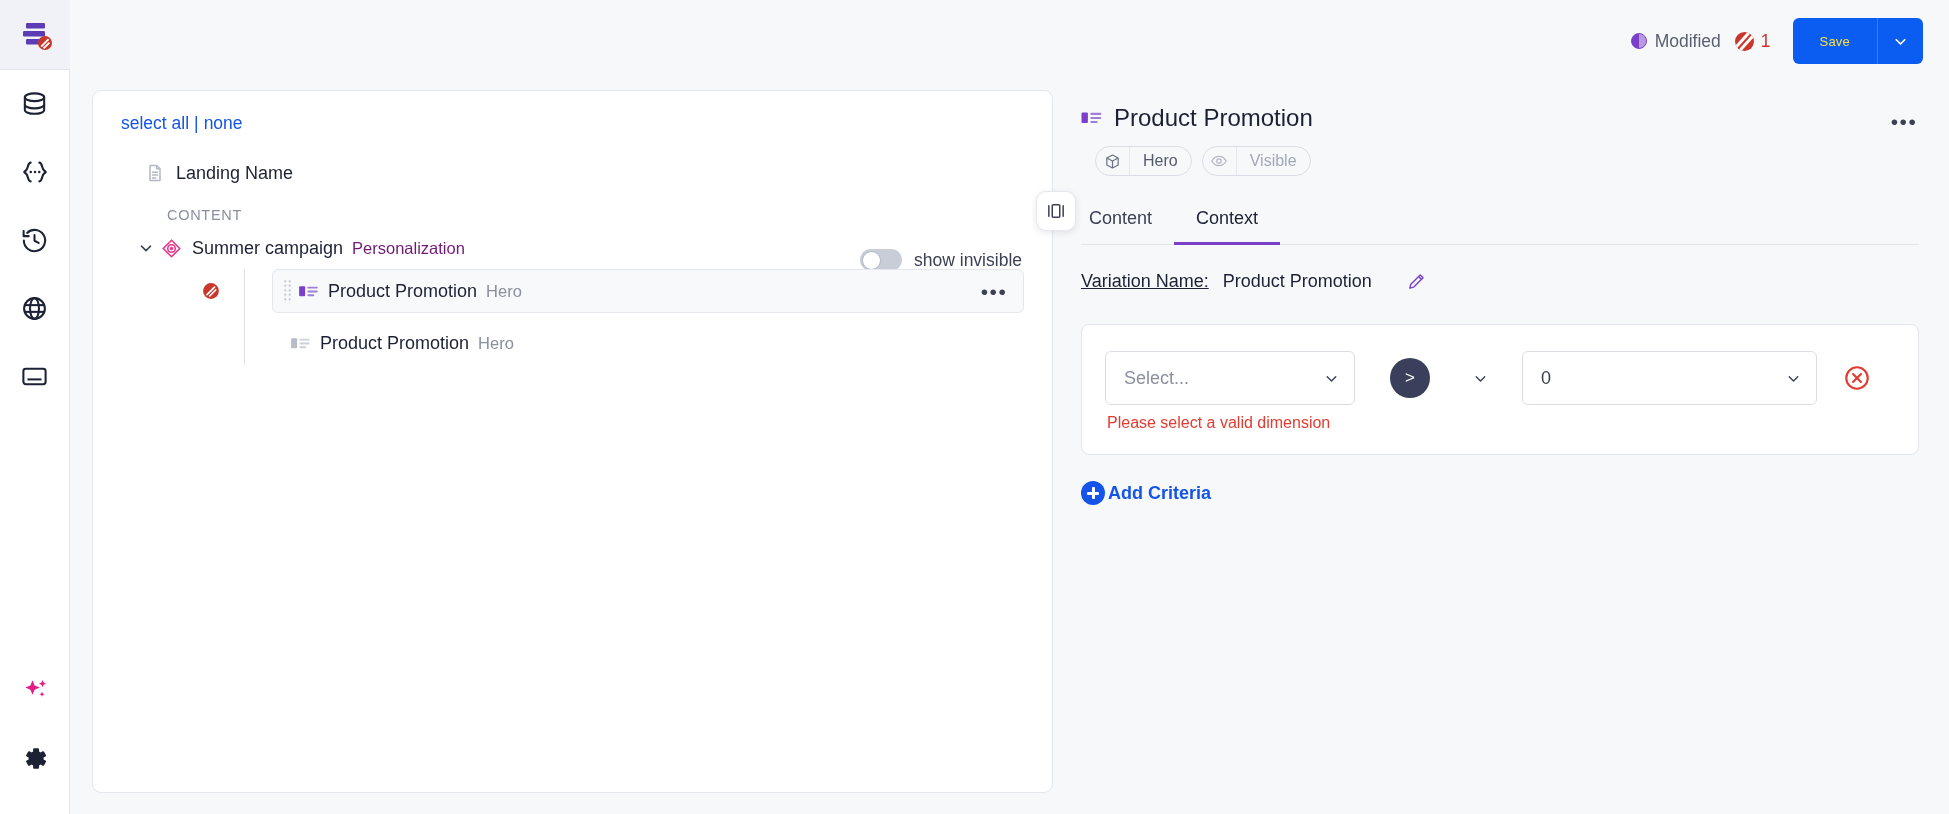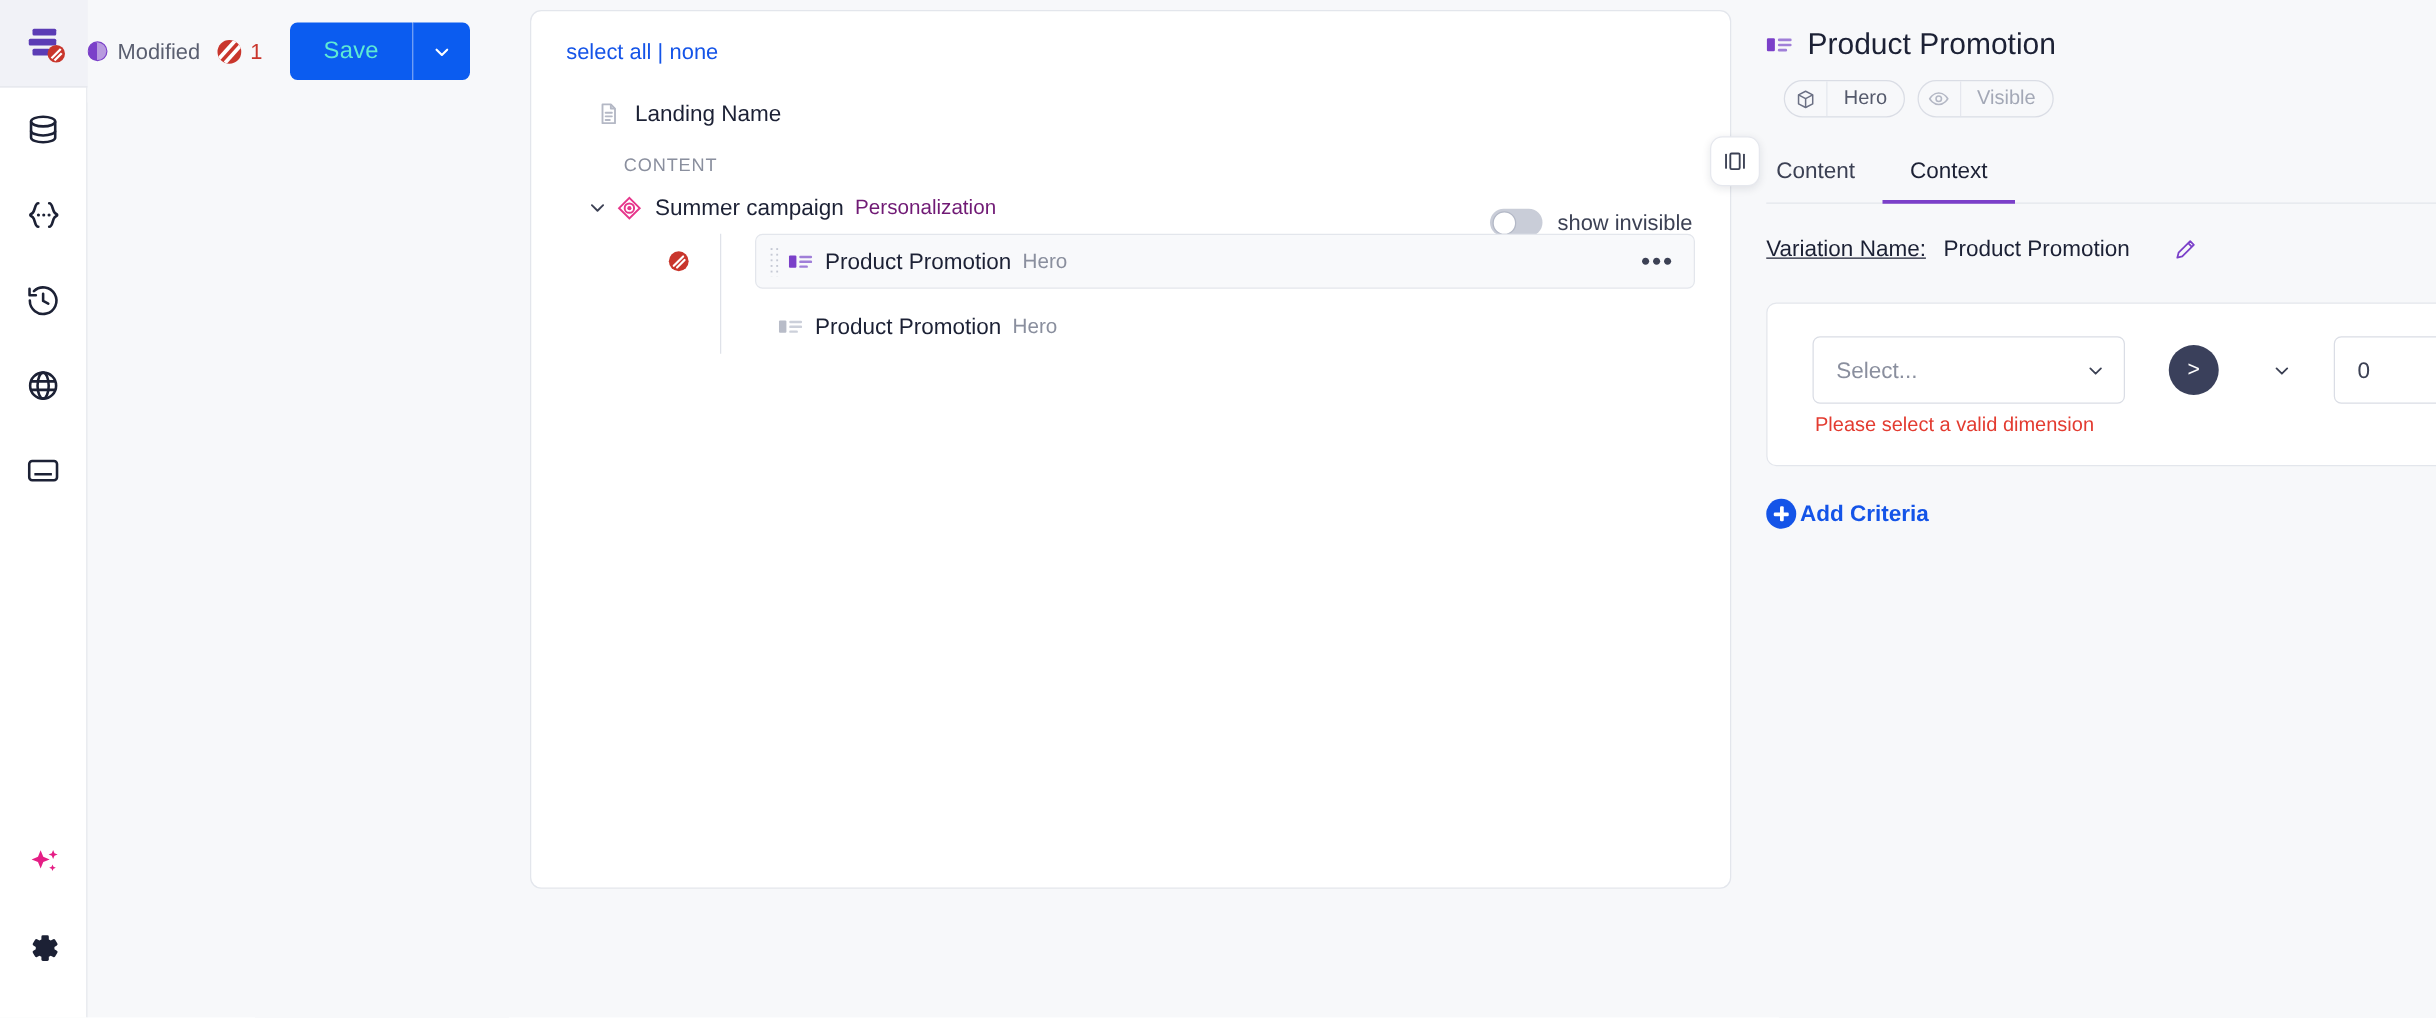--- a/index.html
+++ b/index.html
@@ -41,21 +41,21 @@
     cursor: pointer;
     color: #1c2135;
   }
   .nav-icon svg { display: block; }
   .sidebar-spacer { flex: 1 1 auto; }
 
   
   .main {
     flex: 1 1 auto;
     display: flex;
-    flex-direction: row;
+    flex-direction: column;
     min-width: 0;
     height: 798px;
   }
   .topbar {
     height: 82px;
     flex: 0 0 82px;
     display: flex;
     align-items: center;
     justify-content: flex-end;
     padding-right: 26px;
@@ -89,23 +89,23 @@
     width: 3px; height: 32px;
     background: #ffffff;
     transform: rotate(42deg);
     top: -7px;
   }
   .slash-circle::before { left: 5px; }
   .slash-circle::after { left: 11.5px; height: 22px; top: -1px; }
 
   .save-group { display: flex; align-items: stretch; height: 46px; }
   .save-btn {
-    background: #0b5cf0; color: #5eead4;
+    background: #0b5cf0; color: #fde047;
     border: none; border-radius: 6px 0 0 6px;
-    font-size: 19px; font-family: inherit;
+    font-size: 13px; font-family: inherit;
     padding: 0 27px;
     cursor: pointer;
     letter-spacing: .2px;
   }
   .save-caret {
     background: #0b5cf0; color: #fff;
     border: none; border-left: 1px solid #3a7af3;
     border-radius: 0 6px 6px 0;
     width: 46px; cursor: pointer;
     display: flex; align-items: center; justify-content: center;
@@ -320,21 +320,21 @@
   }
   .variation-label { color: #1c2135; text-decoration: underline; }
   .variation-value { color: #1c2135; margin-left: 5px; }
   .edit-pencil { margin-left: 26px; cursor: pointer; display: flex; }
 
   .criteria-box {
     margin-top: 32px;
     border: 1px solid #e3e6ec;
     border-radius: 8px;
     background: #ffffff;
-    padding: 26px 28px 22px 36px;
+    padding: 26px 28px 22px 23px;
     max-width: 838px;
   }
   .criteria-row { display: flex; align-items: center; gap: 0; }
   .sel {
     height: 54px;
     border: 1px solid #dadde5;
     border-radius: 6px;
     background: #fff;
     display: flex; align-items: center;
     padding: 0 14px 0 18px;

